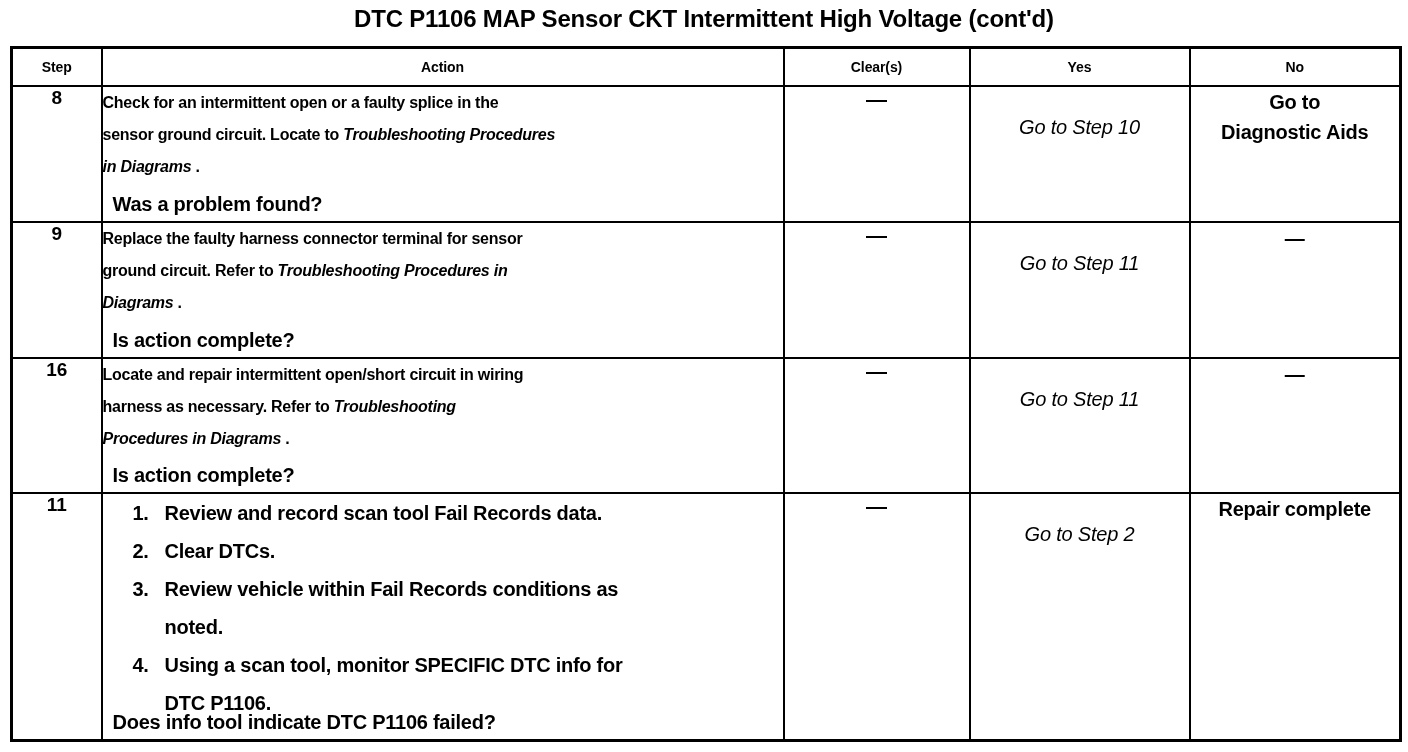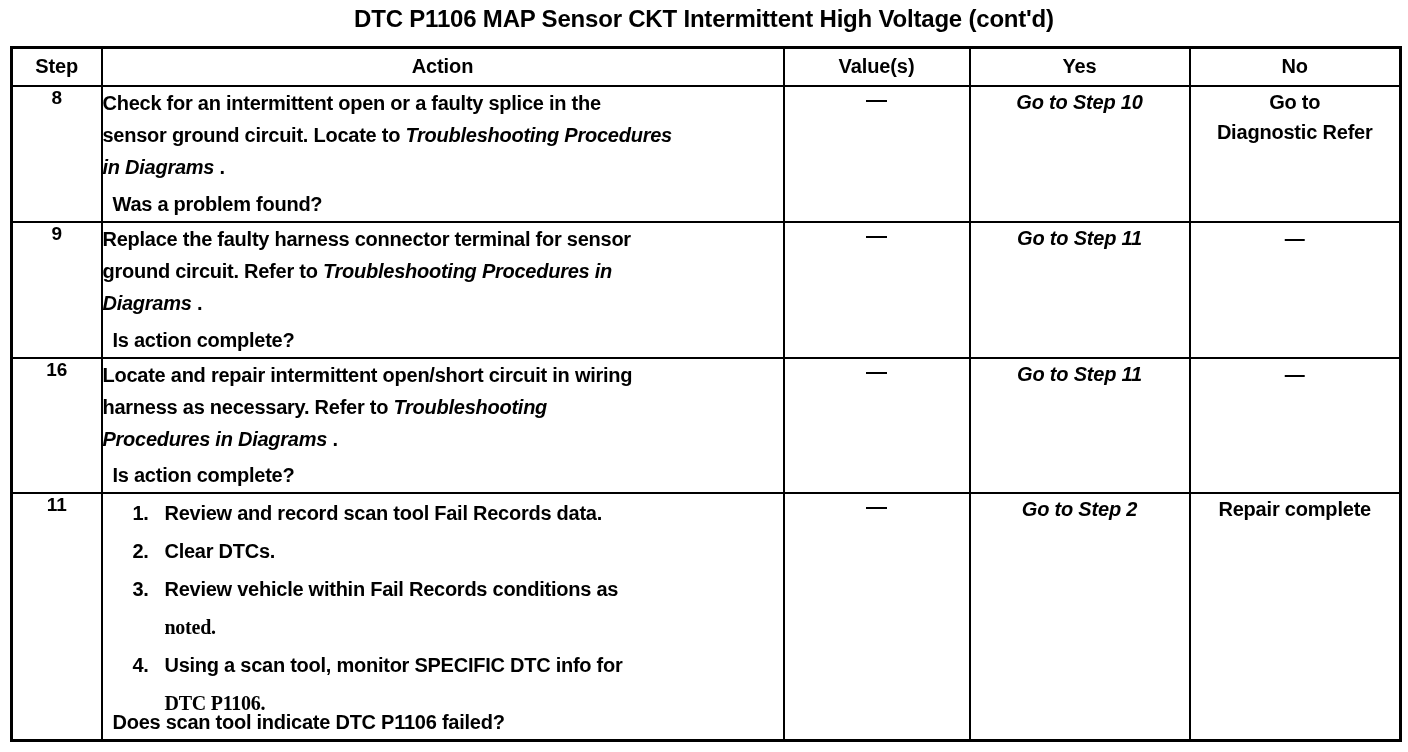--- a/index.html
+++ b/index.html
@@ -61,21 +61,21 @@
   col.c-action { width: 682px; }
   col.c-value  { width: 186px; }
   col.c-yes    { width: 220px; }
   col.c-no     { width: 211px; }
 
   
   .head-row th {
     height: 38px;
     text-align: center;
     vertical-align: middle;
-    font-size: 20px;
+    font-size: 14px;
     font-weight: bold;
     letter-spacing: -0.1px;
   }
 
   
   .step-cell {
     text-align: center;
     vertical-align: middle;
     font-size: 19px;
     font-weight: bold;
@@ -84,21 +84,21 @@
   
   .action-cell {
     padding: 5px 8px 3px 10px;
     position: relative;
   }
   .action-body {
     position: relative;
     height: 100%;
   }
   .act-line {
-    font-size: 20px;
+    font-size: 16px;
     line-height: 32px;
     font-weight: bold;
     letter-spacing: -0.25px;
     white-space: nowrap;
   }
   .act-line .ital {
     font-style: italic;
     font-weight: bold;
   }
   .act-q {
@@ -132,45 +132,45 @@
   }
   .num-list li .num {
     position: absolute;
     left: 30px;
     top: 0;
     font-weight: bold;
   }
   .num-list li .cont {
     display: block;
     white-space: nowrap;
-    font-family: Liberation Serif, serif;
   }
 
   
   .val-cell {
     vertical-align: middle;
     text-align: center;
     font-size: 21px;
     font-weight: bold;
   }
   .yn-cell {
     position: relative;
     text-align: center;
     vertical-align: bottom;
     font-size: 20px;
     font-weight: bold;
     letter-spacing: -0.2px;
     padding-bottom: 3px;
   }
   .yn-ital {
     font-style: italic;
-    font-weight: bold;
+    font-weight: normal;
     white-space: nowrap;
     display: block;
     line-height: 30px;
+    margin-top: 25px;
   }
   .yn-plain {
     font-weight: bold;
     white-space: nowrap;
     display: block;
     line-height: 30px;
   }
   .dash {
     font-weight: bold;
   }
@@ -187,21 +187,21 @@
       <col class="c-step">
         <col class="c-action">
         <col class="c-value">
         <col class="c-yes">
         <col class="c-no">
     </colgroup>
     <thead>
       <tr class="head-row">
         <th>Step</th>
         <th>Action</th>
-        <th>Value(s)</th>
+        <th>Clear(s)</th>
         <th>Yes</th>
         <th>No</th>
       </tr>
     </thead>
     <tbody>
 
       <tr style="height:136px;">
         <td class="step-cell">8</td>
         <td class="action-cell">
           <div class="action-body">
@@ -218,21 +218,21 @@
           </div>
         </td>
         <td class="val-cell">
           <span class="dash">—</span>
         </td>
         <td class="yn-cell">
           <span class="yn-ital">Go to Step 10</span>
         </td>
         <td class="yn-cell">
           <span class="yn-plain">Go to</span>
-          <span class="yn-plain">Diagnostic Refer</span>
+          <span class="yn-plain">Diagnostic Aids</span>
         </td>
       </tr>
 
       <tr style="height:136px;">
         <td class="step-cell">9</td>
         <td class="action-cell">
           <div class="action-body">
             <div class="act-line">
               <span>Replace the faulty harness connector terminal for sensor</span>
             </div>
@@ -300,21 +300,21 @@
                 <span class="num">3.</span>
                 <span>Review vehicle within Fail Records conditions as</span>
                 <span class="cont">noted.</span>
               </li>
               <li>
                 <span class="num">4.</span>
                 <span>Using a scan tool, monitor SPECIFIC DTC info for</span>
                 <span class="cont">DTC P1106.</span>
               </li>
             </ol>
-            <div class="act-q q-bottom">Does scan tool indicate DTC P1106 failed?</div>
+            <div class="act-q q-bottom">Does info tool indicate DTC P1106 failed?</div>
           </div>
         </td>
         <td class="val-cell">
           <span class="dash">—</span>
         </td>
         <td class="yn-cell">
           <span class="yn-ital">Go to Step 2</span>
         </td>
         <td class="yn-cell">
           <span class="yn-plain">Repair complete</span>

